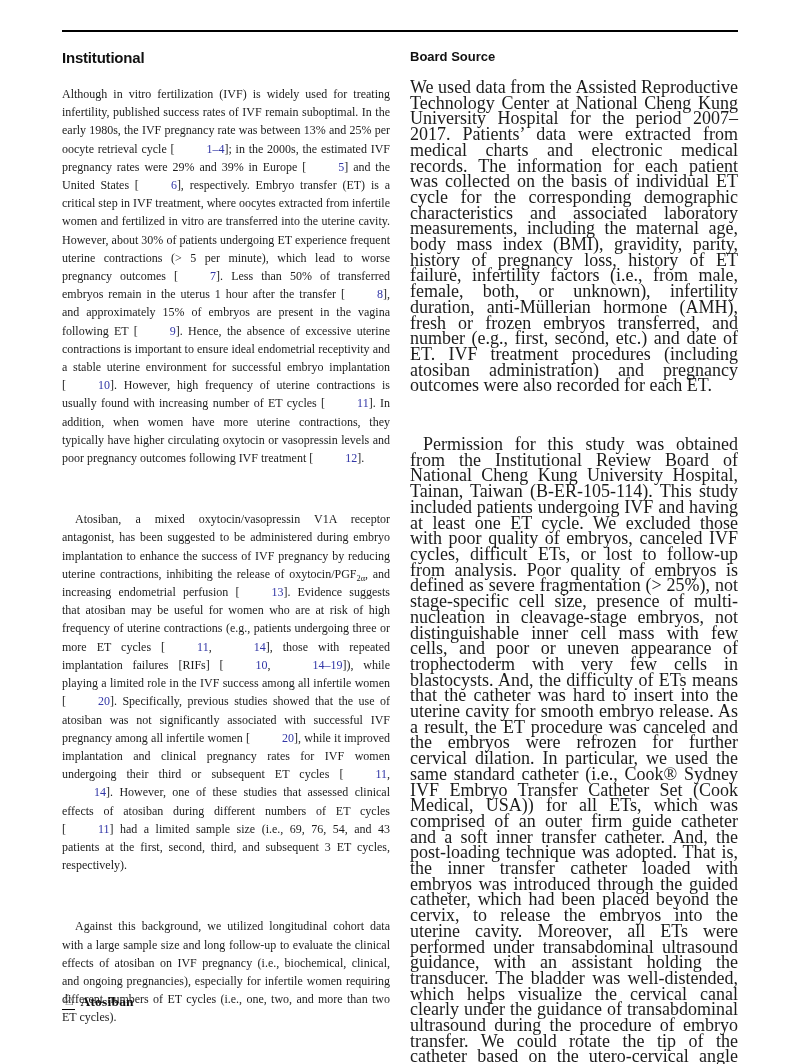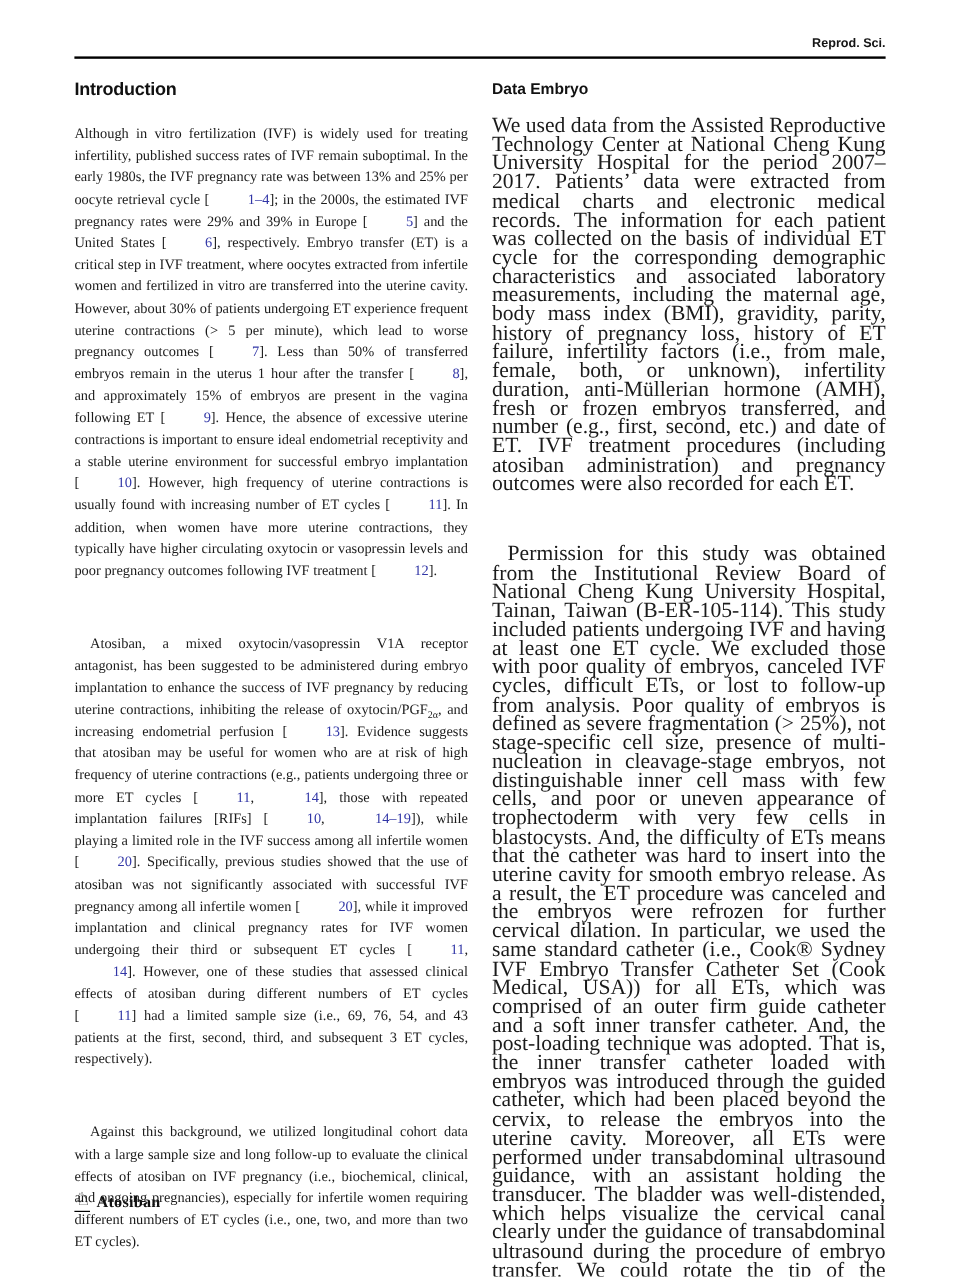--- a/index.html
+++ b/index.html
@@ -82,37 +82,36 @@
     font-weight: bold;
     color: #111111;
     letter-spacing: 0.2px;
   }
 </style>
 </head>
 <body>
 
 <div class="page">
 
-  <span class="journal-ref">Reprod. Sci.</span>
 
   <div class="head-rule"></div>
 
   <div class="columns">
 
     <section class="col col-left">
-      <h2 class="section-heading">Introduction</h2>
+      <h2 class="section-heading">Institutional</h2>
       <div>
           <p class="para"><span>Although in vitro fertilization (IVF) is widely used for treating infertility, published success rates of IVF remain suboptimal. In the early 1980s, the IVF pregnancy rate was between 13% and 25% per oocyte retrieval cycle [</span><span class="cite">1–4</span><span>]; in the 2000s, the estimated IVF pregnancy rates were 29% and 39% in Europe [</span><span class="cite">5</span><span>] and the United States [</span><span class="cite">6</span><span>], respectively. Embryo transfer (ET) is a critical step in IVF treatment, where oocytes extracted from infertile women and fertilized in vitro are transferred into the uterine cavity. However, about 30% of patients undergoing ET experience frequent uterine contractions (&gt; 5 per minute), which lead to worse pregnancy outcomes [</span><span class="cite">7</span><span>]. Less than 50% of transferred embryos remain in the uterus 1 hour after the transfer [</span><span class="cite">8</span><span>], and approximately 15% of embryos are present in the vagina following ET [</span><span class="cite">9</span><span>]. Hence, the absence of excessive uterine contractions is important to ensure ideal endometrial receptivity and a stable uterine environment for successful embryo implantation [</span><span class="cite">10</span><span>]. However, high frequency of uterine contractions is usually found with increasing number of ET cycles [</span><span class="cite">11</span><span>]. In addition, when women have more uterine contractions, they typically have higher circulating oxytocin or vasopressin levels and poor pregnancy outcomes following IVF treatment [</span><span class="cite">12</span><span>].</span></p>
           <p class="para indent"><span>Atosiban, a mixed oxytocin/vasopressin V1A receptor antagonist, has been suggested to be administered during embryo implantation to enhance the success of IVF pregnancy by reducing uterine contractions, inhibiting the release of oxytocin/PGF</span><sub>2α</sub><span>, and increasing endometrial perfusion [</span><span class="cite">13</span><span>]. Evidence suggests that atosiban may be useful for women who are at risk of high frequency of uterine contractions (e.g., patients undergoing three or more ET cycles [</span><span class="cite">11</span><span>, </span><span class="cite">14</span><span>], those with repeated implantation failures [RIFs] [</span><span class="cite">10</span><span>, </span><span class="cite">14–19</span><span>]), while playing a limited role in the IVF success among all infertile women [</span><span class="cite">20</span><span>]. Specifically, previous studies showed that the use of atosiban was not significantly associated with successful IVF pregnancy among all infertile women [</span><span class="cite">20</span><span>], while it improved implantation and clinical pregnancy rates for IVF women undergoing their third or subsequent ET cycles [</span><span class="cite">11</span><span>, </span><span class="cite">14</span><span>]. However, one of these studies that assessed clinical effects of atosiban during different numbers of ET cycles [</span><span class="cite">11</span><span>] had a limited sample size (i.e., 69, 76, 54, and 43 patients at the first, second, third, and subsequent 3 ET cycles, respectively).</span></p>
           <p class="para indent"><span>Against this background, we utilized longitudinal cohort data with a large sample size and long follow-up to evaluate the clinical effects of atosiban on IVF pregnancy (i.e., biochemical, clinical, and ongoing pregnancies), especially for infertile women requiring different numbers of ET cycles (i.e., one, two, and more than two ET cycles).</span></p>
         </div>
     </section>
 
     <section class="col col-right">
-      <h3 class="subsection-heading">Data Embryo</h3>
+      <h3 class="subsection-heading">Board Source</h3>
       <div>
           <p class="para"><span>We used data from the Assisted Reproductive Technology Center at National Cheng Kung University Hospital for the period 2007–2017. Patients’ data were extracted from medical charts and electronic medical records. The information for each patient was collected on the basis of individual ET cycle for the corresponding demographic characteristics and associated laboratory measurements, including the maternal age, body mass index (BMI), gravidity, parity, history of pregnancy loss, history of ET failure, infertility factors (i.e., from male, female, both, or unknown), infertility duration, anti-Müllerian hormone (AMH), fresh or frozen embryos transferred, and number (e.g., first, second, etc.) and date of ET. IVF treatment procedures (including atosiban administration) and pregnancy outcomes were also recorded for each ET.</span></p>
           <p class="para indent"><span>Permission for this study was obtained from the Institutional Review Board of National Cheng Kung University Hospital, Tainan, Taiwan (B-ER-105-114). This study included patients undergoing IVF and having at least one ET cycle. We excluded those with poor quality of embryos, canceled IVF cycles, difficult ETs, or lost to follow-up from analysis. Poor quality of embryos is defined as severe fragmentation (&gt; 25%), not stage-specific cell size, presence of multi-nucleation in cleavage-stage embryos, not distinguishable inner cell mass with few cells, and poor or uneven appearance of trophectoderm with very few cells in blastocysts. And, the difficulty of ETs means that the catheter was hard to insert into the uterine cavity for smooth embryo release. As a result, the ET procedure was canceled and the embryos were refrozen for further cervical dilation. In particular, we used the same standard catheter (i.e., Cook® Sydney IVF Embryo Transfer Catheter Set (Cook Medical, USA)) for all ETs, which was comprised of an outer firm guide catheter and a soft inner transfer catheter. And, the post-loading technique was adopted. That is, the inner transfer catheter loaded with embryos was introduced through the guided catheter, which had been placed beyond the cervix, to release the embryos into the uterine cavity. Moreover, all ETs were performed under transabdominal ultrasound guidance, with an assistant holding the transducer. The bladder was well-distended, which helps visualize the cervical canal clearly under the guidance of transabdominal ultrasound during the procedure of embryo transfer. We could rotate the tip of the catheter based on the utero-cervical angle and then release the embryo into the appropriate position of uterine cavity where hyperechogenic point can be visualized from the loading of the embryo-associated bubble. For all IVF cycles, controlled ovulation hyperstimulation, either via a gonadotropin-releasing hormone (GnRH) agonist or a GnRH antagonist protocol, was used. When the leading follicles reached 18–20 mm, recombinant human chorionic gonadotropin (hCG) was administered, followed by transvaginal oocyte</span></p>
         </div>
     </section>
 
   </div>
 
   <div class="page-footer">
     <span class="logo-icon">♘</span>

